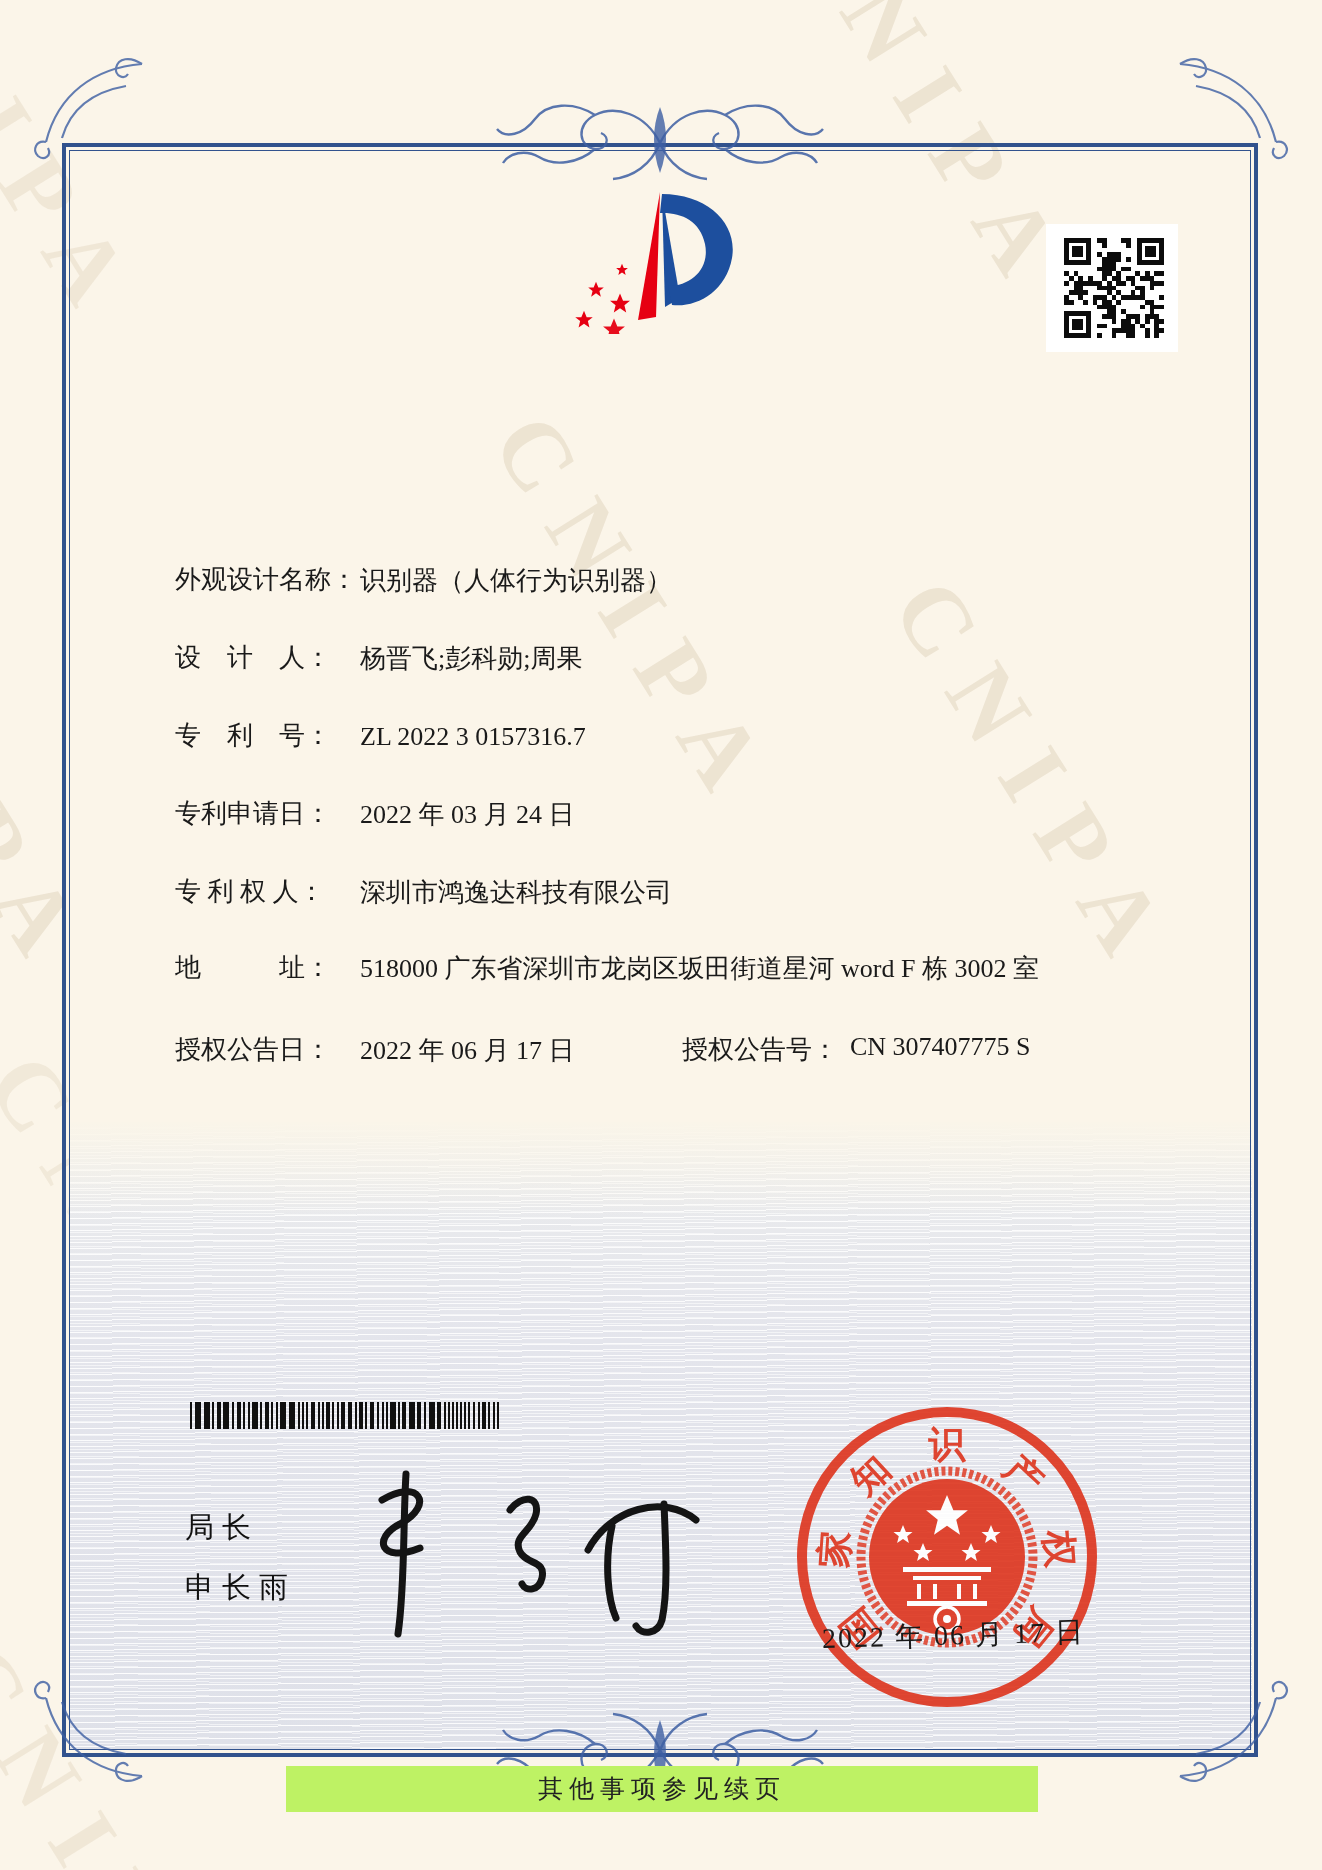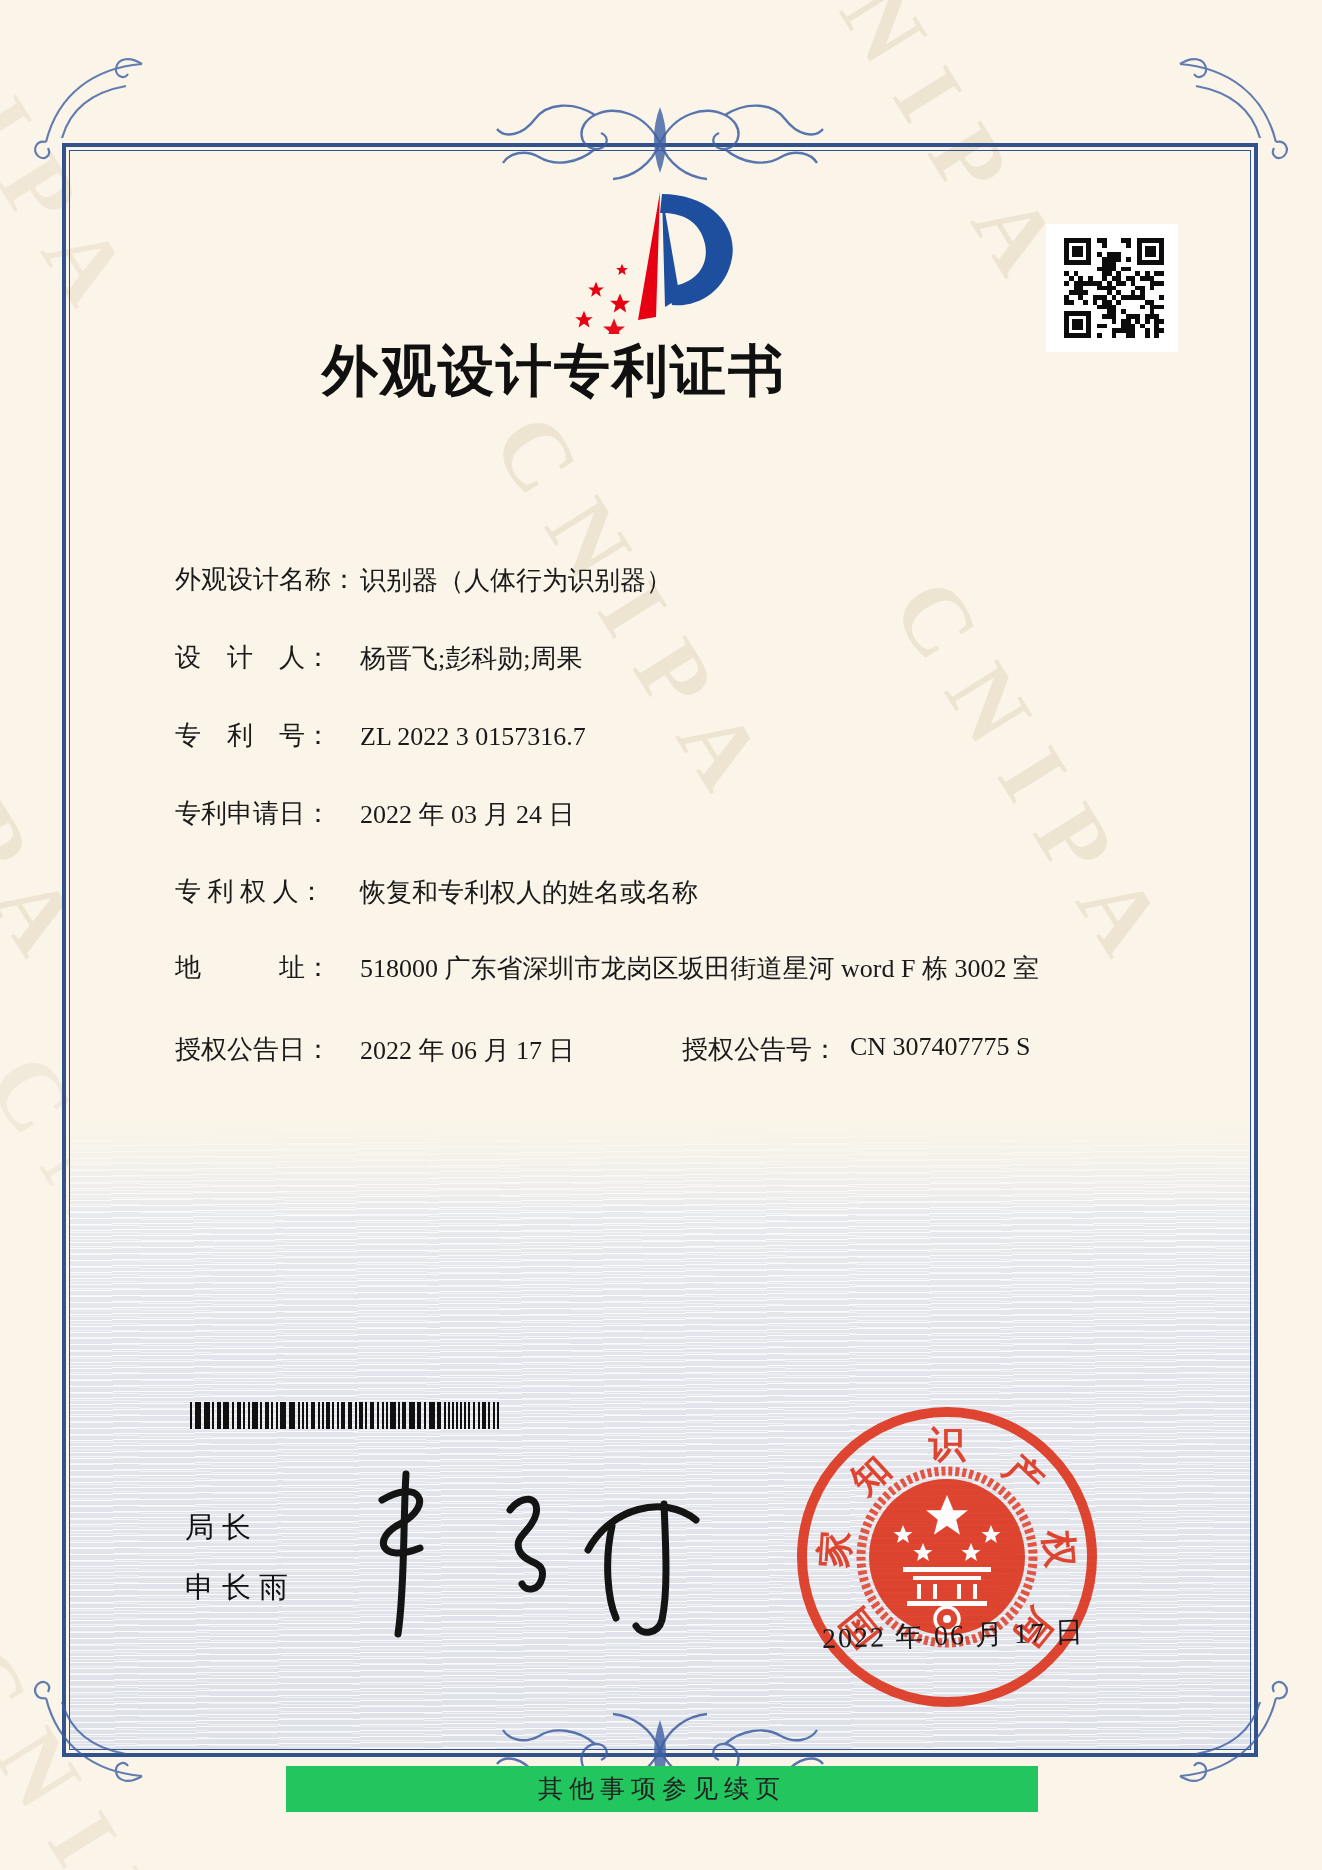--- a/index.html
+++ b/index.html
@@ -68,21 +68,21 @@
   .signature{position:absolute;left:360px;top:1452px;z-index:4;}
 
   
   .seal{position:absolute;left:787px;top:1397px;z-index:5;opacity:.95;}
   .seal-date{position:absolute;left:822px;top:1616px;width:300px;font-size:28px;
              color:#191919;letter-spacing:2px;z-index:6;transform:rotate(-1.5deg);white-space:nowrap;}
 
   
   .page-num{position:absolute;left:0;top:1704px;width:1322px;text-align:center;
             font-size:23px;letter-spacing:3px;color:#333;z-index:4;}
-  .note-strip{position:absolute;left:286px;top:1766px;width:752px;height:46px;background:#22c55e;
+  .note-strip{position:absolute;left:286px;top:1766px;width:752px;height:46px;background:#bef264;
               z-index:4;text-align:center;line-height:46px;font-size:25px;letter-spacing:6px;color:#222;}
 </style>
 </head>
 <body>
 
 <div class="page">
 
   <div class="wm" style="left:-70px;top:-90px;opacity:.8">CNIPA</div>
   <div class="wm" style="left:860px;top:-120px">CNIPA</div>
   <div class="wm" style="left:565px;top:395px">CNIPA</div>
@@ -322,42 +322,41 @@
       <b style="left: 90.4762px; top: 90.4762px; width: 4.7619px; height: 4.7619px;"></b>
       <b style="left: 95.2381px; top: 90.4762px; width: 4.7619px; height: 4.7619px;"></b>
       <b style="left: 33.3333px; top: 95.2381px; width: 4.7619px; height: 4.7619px;"></b>
       <b style="left: 47.619px; top: 95.2381px; width: 4.7619px; height: 4.7619px;"></b>
       <b style="left: 61.9048px; top: 95.2381px; width: 4.7619px; height: 4.7619px;"></b>
       <b style="left: 66.6667px; top: 95.2381px; width: 4.7619px; height: 4.7619px;"></b>
       <b style="left: 80.9524px; top: 95.2381px; width: 4.7619px; height: 4.7619px;"></b>
       <b style="left: 90.4762px; top: 95.2381px; width: 4.7619px; height: 4.7619px;"></b>
     </div>
 
-  <div class="title">外观设计专利证书</div>
 
   <div class="rows">
     <div class="row" style="top:562px">
       <span class="lbl">外观设计名称：</span>
       <span class="val">识别器（人体行为识别器）</span>
     </div>
     <div class="row" style="top:640px">
       <span class="lbl">设　计　人：</span>
       <span class="val">杨晋飞;彭科勋;周果</span>
     </div>
     <div class="row" style="top:718px">
       <span class="lbl">专　利　号：</span>
       <span class="val">ZL 2022 3 0157316.7</span>
     </div>
     <div class="row" style="top:796px">
       <span class="lbl">专利申请日：</span>
       <span class="val">2022 年 03 月 24 日</span>
     </div>
     <div class="row" style="top:874px">
       <span class="lbl">专 利 权 人：</span>
-      <span class="val">恢复和专利权人的姓名或名称</span>
+      <span class="val">深圳市鸿逸达科技有限公司</span>
     </div>
     <div class="row" style="top:950px">
       <span class="lbl">地　　　址：</span>
       <span class="val">518000 广东省深圳市龙岗区坂田街道星河 word F 栋 3002 室</span>
     </div>
     <div class="row grant" style="top:1032px">
       <span class="lbl">授权公告日：</span>
       <span class="val">2022 年 06 月 17 日</span>
       <span class="lbl2">授权公告号：</span>
       <span class="val2">CN 307407775 S</span>

